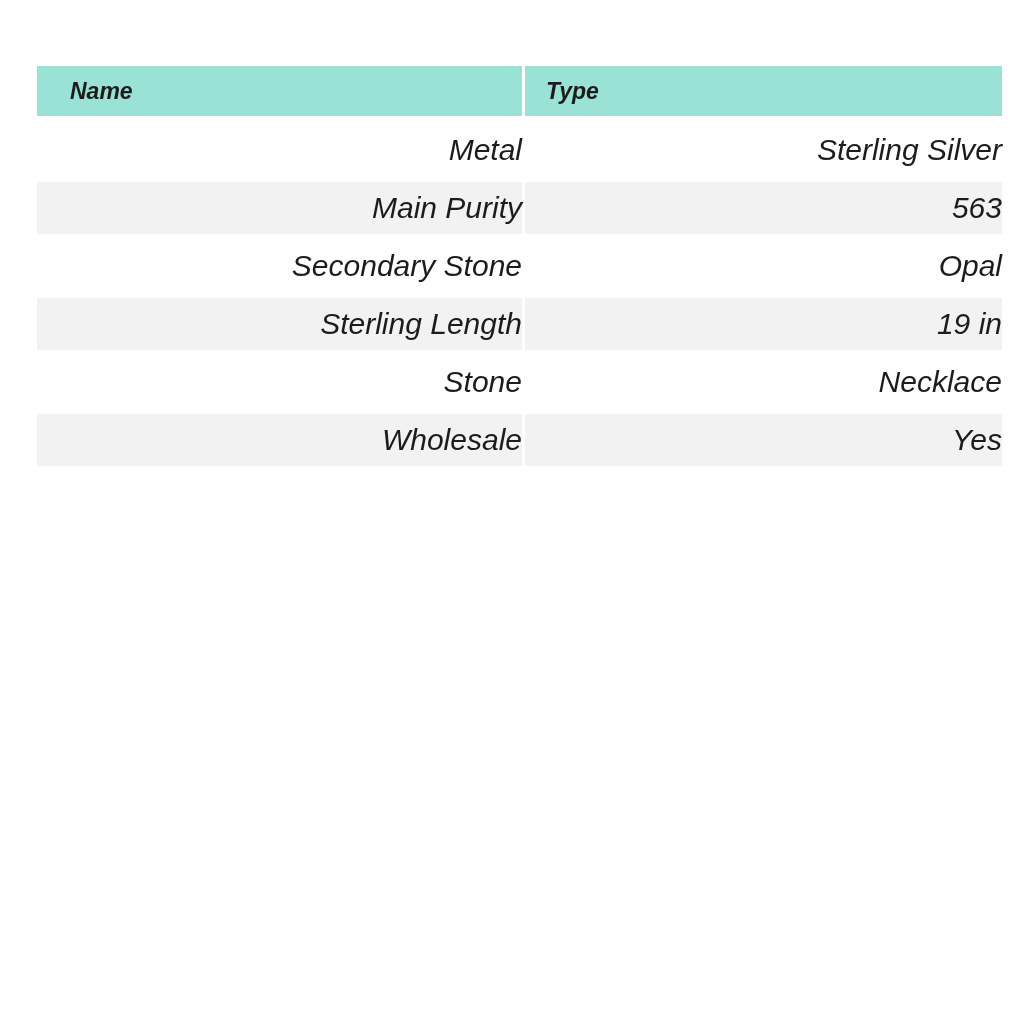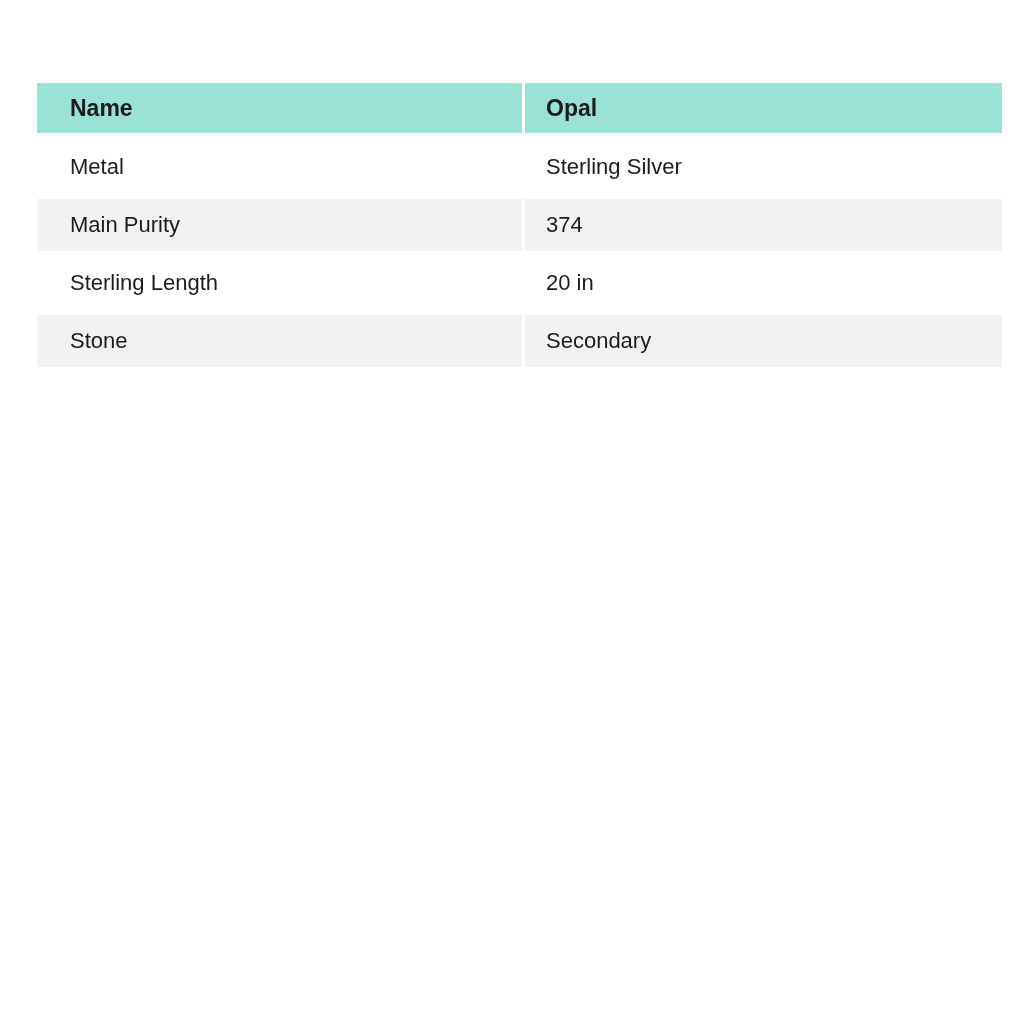--- a/index.html
+++ b/index.html
@@ -19,25 +19,26 @@
   }
   .page {
     position: relative;
     width: 1024px;
     height: 1024px;
     overflow: hidden;
   }
   table.spec-table {
     position: absolute;
     left: 37px;
-    top: 83px;
+    top: 66px;
     width: 965px;
     border-collapse: separate;
     border-spacing: 0;
     table-layout: fixed;
+    font-style: italic;
   }
   col.c-name  { width: 485px; }
   col.c-value { width: 480px; }
 
   thead th {
     height: 55px;
     background: var(--header-bg);
     border-bottom: 5px solid var(--gap-color);
     text-align: left;
     vertical-align: middle;
@@ -45,22 +46,22 @@
     font-weight: bold;
     color: var(--text-color);
   }
   thead th.col-name  { padding-left: 33px; }
   thead th.col-value { padding-left: 21px; border-left: 3px solid var(--gap-color); }
 
   tbody td {
     height: 58px;
     background: var(--row-bg);
     vertical-align: middle;
-    text-align: left;
-    font-size: 22px;
+    text-align: right;
+    font-size: 30px;
     font-weight: normal;
     color: var(--text-color);
   }
   tbody td.col-name  { padding-left: 33px; }
   tbody td.col-value { padding-left: 21px; border-left: 3px solid var(--gap-color); }
 
   tbody tr:nth-child(even) td {
     background: var(--stripe-bg);
     border-top: 3px solid var(--gap-color);
     border-bottom: 3px solid var(--gap-color);
@@ -71,35 +72,43 @@
 
 <div class="page">
   <table class="spec-table">
     <colgroup>
       <col class="c-name">
       <col class="c-value">
     </colgroup>
     <thead>
       <tr>
         <th class="col-name">Name</th>
-        <th class="col-value">Opal</th>
+        <th class="col-value">Type</th>
       </tr>
     </thead>
     <tbody id="table-body">
         <tr>
           <td class="col-name">Metal</td>
           <td class="col-value">Sterling Silver</td>
         </tr>
         <tr>
           <td class="col-name">Main Purity</td>
-          <td class="col-value">374</td>
+          <td class="col-value">563</td>
+        </tr>
+        <tr>
+          <td class="col-name">Secondary Stone</td>
+          <td class="col-value">Opal</td>
         </tr>
         <tr>
           <td class="col-name">Sterling Length</td>
-          <td class="col-value">20 in</td>
+          <td class="col-value">19 in</td>
         </tr>
         <tr>
           <td class="col-name">Stone</td>
-          <td class="col-value">Secondary</td>
+          <td class="col-value">Necklace</td>
+        </tr>
+        <tr>
+          <td class="col-name">Wholesale</td>
+          <td class="col-value">Yes</td>
         </tr>
       </tbody>
   </table>
 </div>
 
 </body></html>

